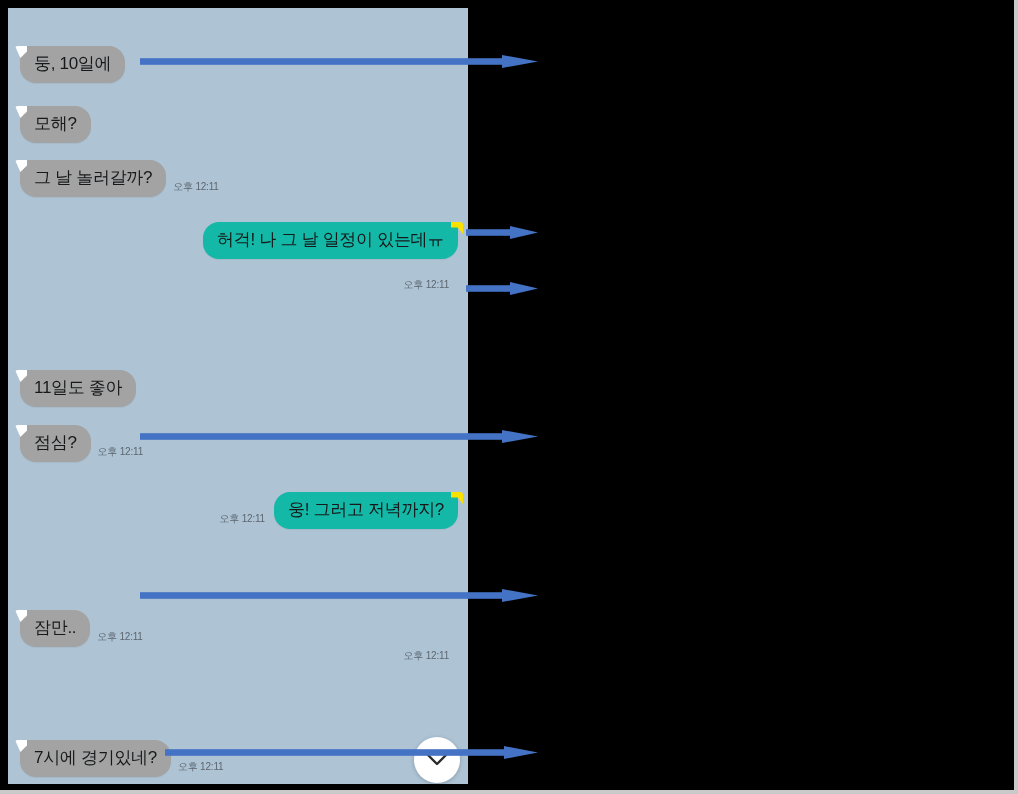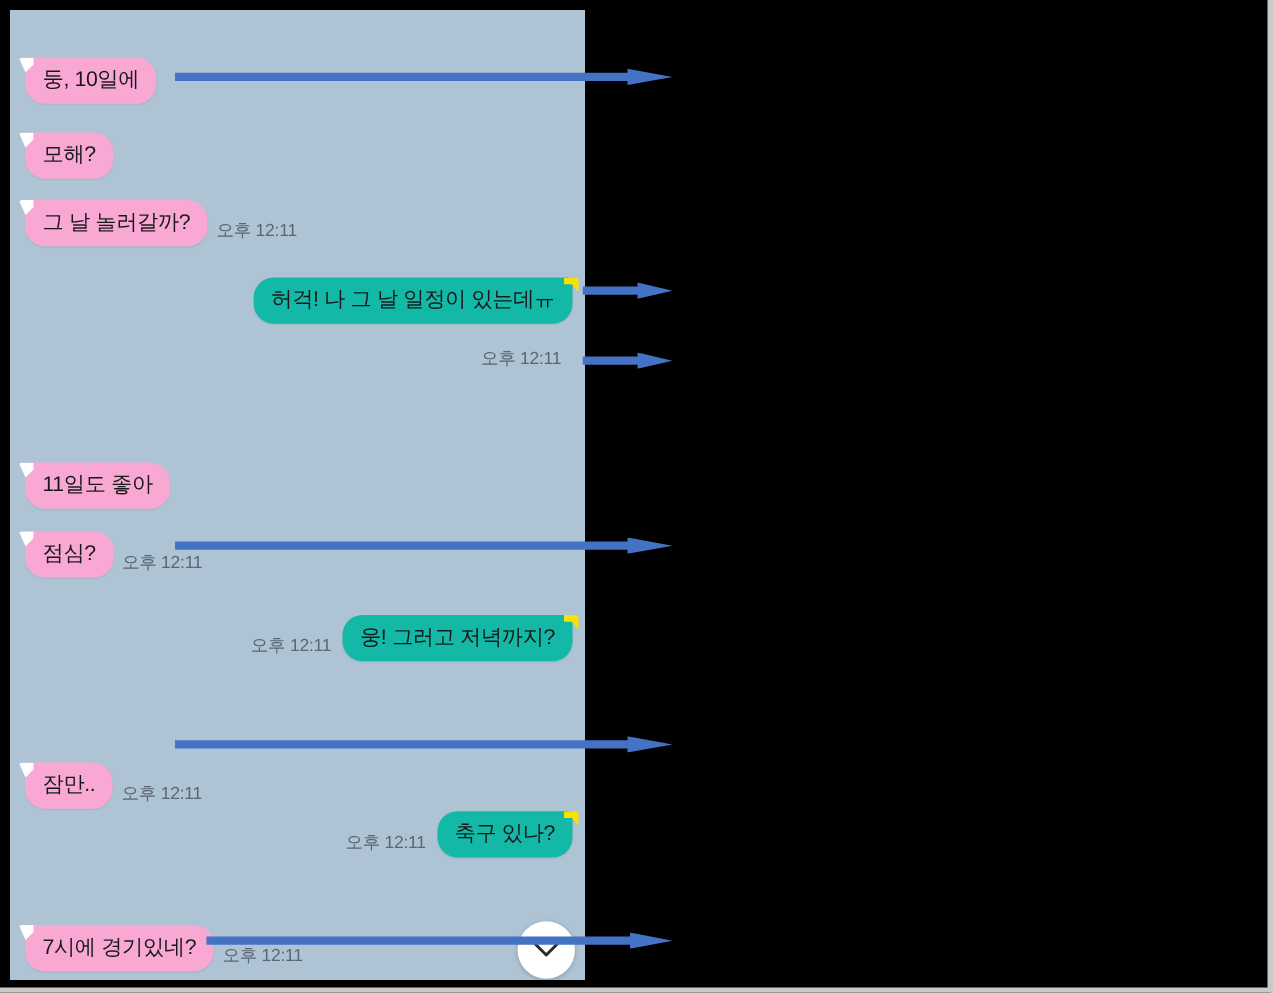--- a/index.html
+++ b/index.html
@@ -60,21 +60,21 @@
     border-radius: 16px;
     padding: 8px 14px 9px 14px;
     font-size: 17px;
     line-height: 1.15;
     color: #16181a;
     white-space: nowrap;
     box-shadow: 0 1px 1px rgba(0,0,0,0.06);
     letter-spacing: -0.3px;
   }
   .bubble.in {
-    background: #f9a8d4;
+    background: #a3a3a3;
     border-top-left-radius: 4px;
   }
   .bubble.out {
     background: #14b8a6;
     border-top-right-radius: 4px;
   }
   
   .bubble.in::before {
     content: "";
     position: absolute;
@@ -92,21 +92,21 @@
     right: -5px;
     top: 0px;
     width: 12px;
     height: 12px;
     background: #fae100;
     border-top-right-radius: 3px;
     clip-path: polygon(0 0, 100% 0, 100% 100%, 55% 45%, 0 45%);
   }
 
   .timestamp {
-    font-size: 14px;
+    font-size: 10px;
     color: #5c6670;
     letter-spacing: -0.2px;
     white-space: nowrap;
     padding-bottom: 3px;
   }
   .msg-row.left .timestamp { margin-left: 7px; }
   .msg-row.right .timestamp { margin-right: 9px; }
 
   
   #scroll-bottom-button {
@@ -180,21 +180,20 @@
       <div class="bubble out">웅! 그러고 저녁까지?</div>
       <div class="timestamp">오후 12:11</div>
     </div>
 
     <div class="msg-row left" style="top:602px">
       <div class="bubble in">잠만..</div>
       <div class="timestamp">오후 12:11</div>
     </div>
 
     <div class="msg-row right" style="top:641px">
-      <div class="bubble out">축구 있나?</div>
       <div class="timestamp">오후 12:11</div>
     </div>
 
     <div class="msg-row left" style="top:732px">
       <div class="bubble in">7시에 경기있네?</div>
       <div class="timestamp">오후 12:11</div>
     </div>
 
     <div id="scroll-bottom-button">
       <span>

